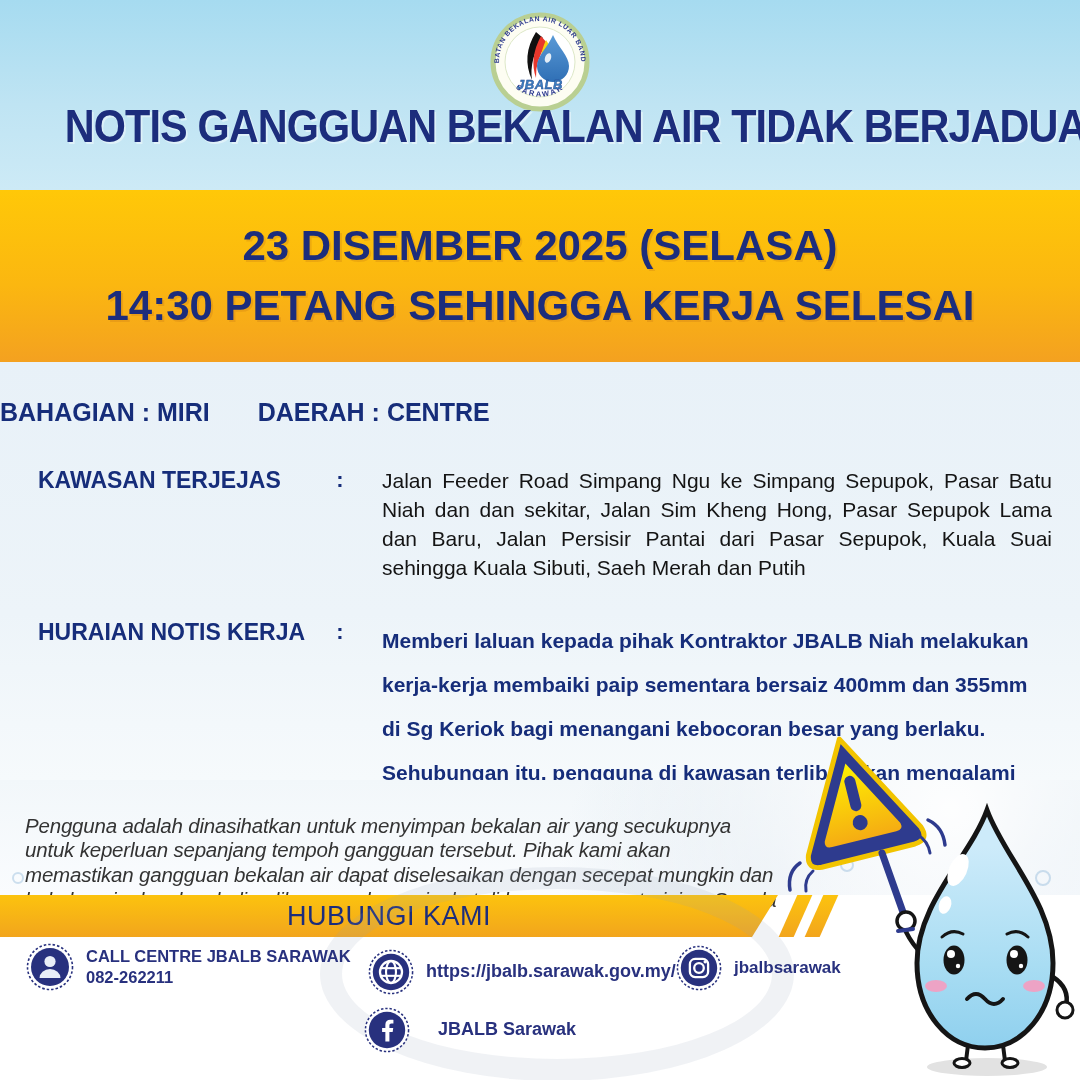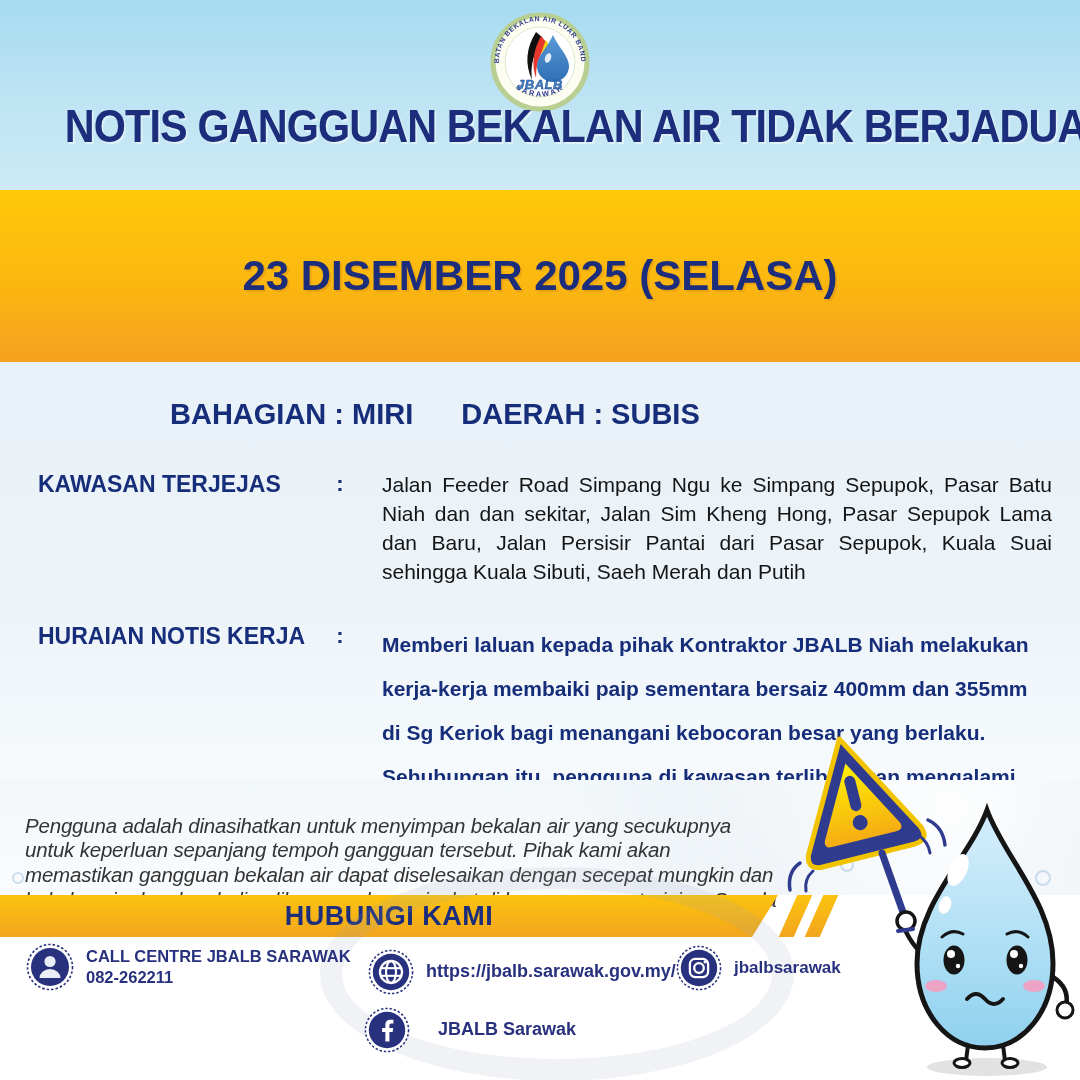--- a/index.html
+++ b/index.html
@@ -17,22 +17,22 @@
     text-shadow:2px 2px 0 rgba(255,255,255,0.45);}
   
   .date-band{position:absolute;top:190px;left:0;width:1080px;height:172px;
     background:linear-gradient(180deg,#ffc808 0%,#fbb710 55%,#f4a120 100%);
     display:flex;flex-direction:column;justify-content:center;align-items:center;gap:12px;text-align:right;}
   .date-line{font-size:42px;font-weight:bold;color:#1c2d7c;white-space:nowrap;
     text-shadow:2px 2px 0 rgba(190,110,20,0.25);}
   
   .content{position:absolute;top:362px;left:0;width:1080px;height:418px;
     background:linear-gradient(180deg,#e8f1f8 0%,#edf4f9 60%,#f6fafc 100%);}
-  .region-row{display:flex;padding-left:170px;gap:48px;padding-top:36px;
-    font-size:29px;font-weight:bold;color:#162d7a;align-items:flex-end;}
+  .region-row{display:flex;gap:48px;padding-top:36px;
+    font-size:25px;font-weight:bold;color:#162d7a;align-items:flex-end;}
   .info-row{display:grid;grid-template-columns:260px 28px 1fr;
     margin:40px 28px 0 38px;align-items:start;gap:28px;}
   .info-row.second{margin-top:36px;}
   .info-label{font-size:23px;font-weight:bold;color:#162d7a;white-space:nowrap;}
   .info-colon{font-size:22px;font-weight:bold;color:#162d7a;text-align:center;}
   .kawasan-text{font-size:21px;font-weight:normal;color:#141414;
     text-align:justify;line-height:1.38;}
   .huraian-text{font-size:21px;font-weight:bold;color:#162d7a;
     line-height:2.1;padding-right:14px;}
   
@@ -43,21 +43,21 @@
       radial-gradient(circle at 95% 65%, rgba(175,200,222,0.40), rgba(255,255,255,0) 22%),
       linear-gradient(180deg,#f2f7fa 0%,#fafcfe 100%);}
   .advisory-text{position:absolute;left:25px;top:13px;width:755px;
     font-size:20.5px;font-style:italic;color:#333;line-height:1.21;letter-spacing:-0.2px;}
   .bubble{position:absolute;border-radius:50%;border:2px solid rgba(120,170,210,0.35);}
   
   .hubungi-band{position:absolute;top:895px;left:0;width:778px;height:42px;
     background:linear-gradient(180deg,#fcc30e 0%,#f2a51d 100%);
     clip-path:polygon(0 0,100% 0,calc(100% - 26px) 100%,0 100%);
     display:flex;align-items:center;justify-content:center;}
-  .hubungi-label{font-size:27px;font-weight:bold;color:#1c2d7c;letter-spacing:0.5px;}
+  .hubungi-label{font-size:27px;font-weight:normal;color:#1c2d7c;letter-spacing:0.5px;}
   .stripe{position:absolute;top:895px;width:15px;height:42px;
     background:linear-gradient(180deg,#fcc30e,#f2a51d);transform:skewX(-24deg);}
   .stripe.s1{left:788px;}
   .stripe.s2{left:814px;}
   
   .contacts{position:absolute;top:937px;left:0;width:1080px;height:143px;background:#ffffff;}
   .swirl{position:absolute;top:-70px;left:320px;width:430px;height:170px;border-radius:50%;
     border:22px solid rgba(150,165,185,0.14);}
   .contact{position:absolute;display:flex;align-items:center;gap:12px;}
   .contact-text{font-weight:bold;color:#28317e;line-height:1.3;}
@@ -97,26 +97,27 @@
         <path d="M63,23 C68,35 79,44 79,54 a16,16 0 1 1 -32,0 C47,44 58,35 63,23 Z" fill="url(#logoDrop)"></path>
         <ellipse cx="58" cy="46" rx="3" ry="5" fill="#ffffff" opacity="0.85" transform="rotate(20 58 46)"></ellipse>
         <text x="50" y="77" text-anchor="middle" font-size="13" font-weight="bold" font-style="italic" fill="#3a7fc0" stroke="#22418c" stroke-width="0.4" letter-spacing="0.5">JBALB</text>
       </svg>
     </div>
     <h1 class="page-title">NOTIS GANGGUAN BEKALAN AIR TIDAK BERJADUAL</h1>
   </div>
 
   <div class="date-band">
     <div class="date-line">23 DISEMBER 2025 (SELASA)</div>
+    <div class="date-line">14:30 PETANG SEHINGGA KERJA SELESAI</div>
   </div>
 
   <div class="content">
     <div class="region-row">
       <span>BAHAGIAN : MIRI</span>
-      <span>DAERAH : SUBIS</span>
+      <span>DAERAH : CENTRE</span>
     </div>
 
     <div class="info-row">
       <div class="info-label">KAWASAN TERJEJAS</div>
       <div class="info-colon">:</div>
       <div class="kawasan-text">Jalan Feeder Road Simpang Ngu ke Simpang Sepupok, Pasar Batu Niah dan dan sekitar, Jalan Sim Kheng Hong, Pasar Sepupok Lama dan Baru, Jalan Persisir Pantai dari Pasar Sepupok, Kuala Suai sehingga Kuala Sibuti, Saeh Merah dan Putih</div>
     </div>
 
     <div class="info-row second">
       <div class="info-label">HURAIAN NOTIS KERJA</div>

